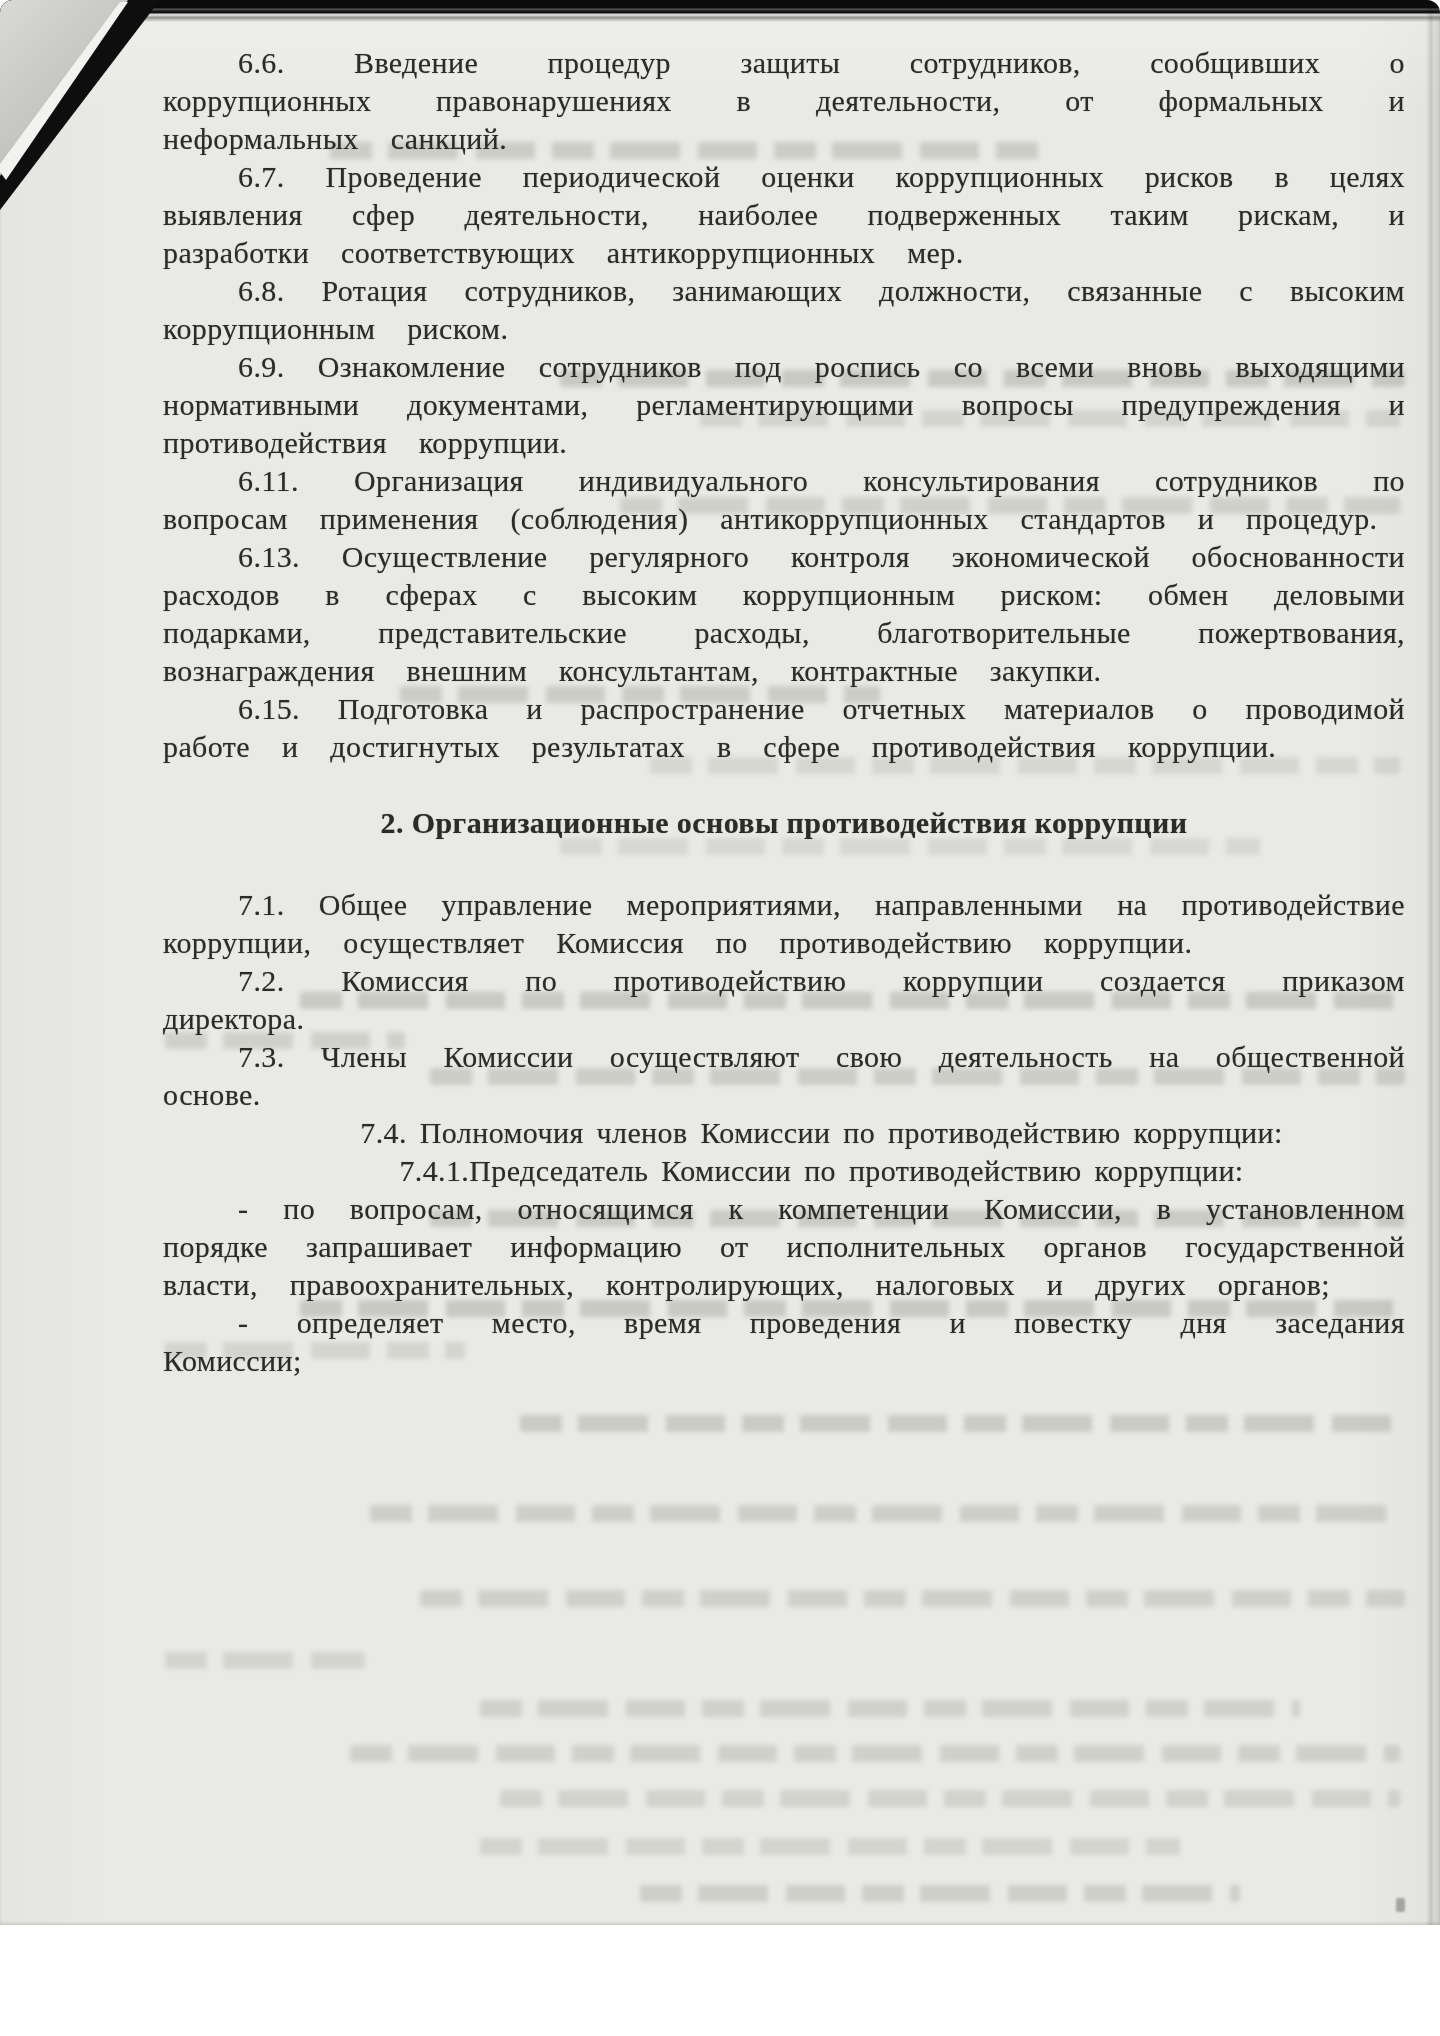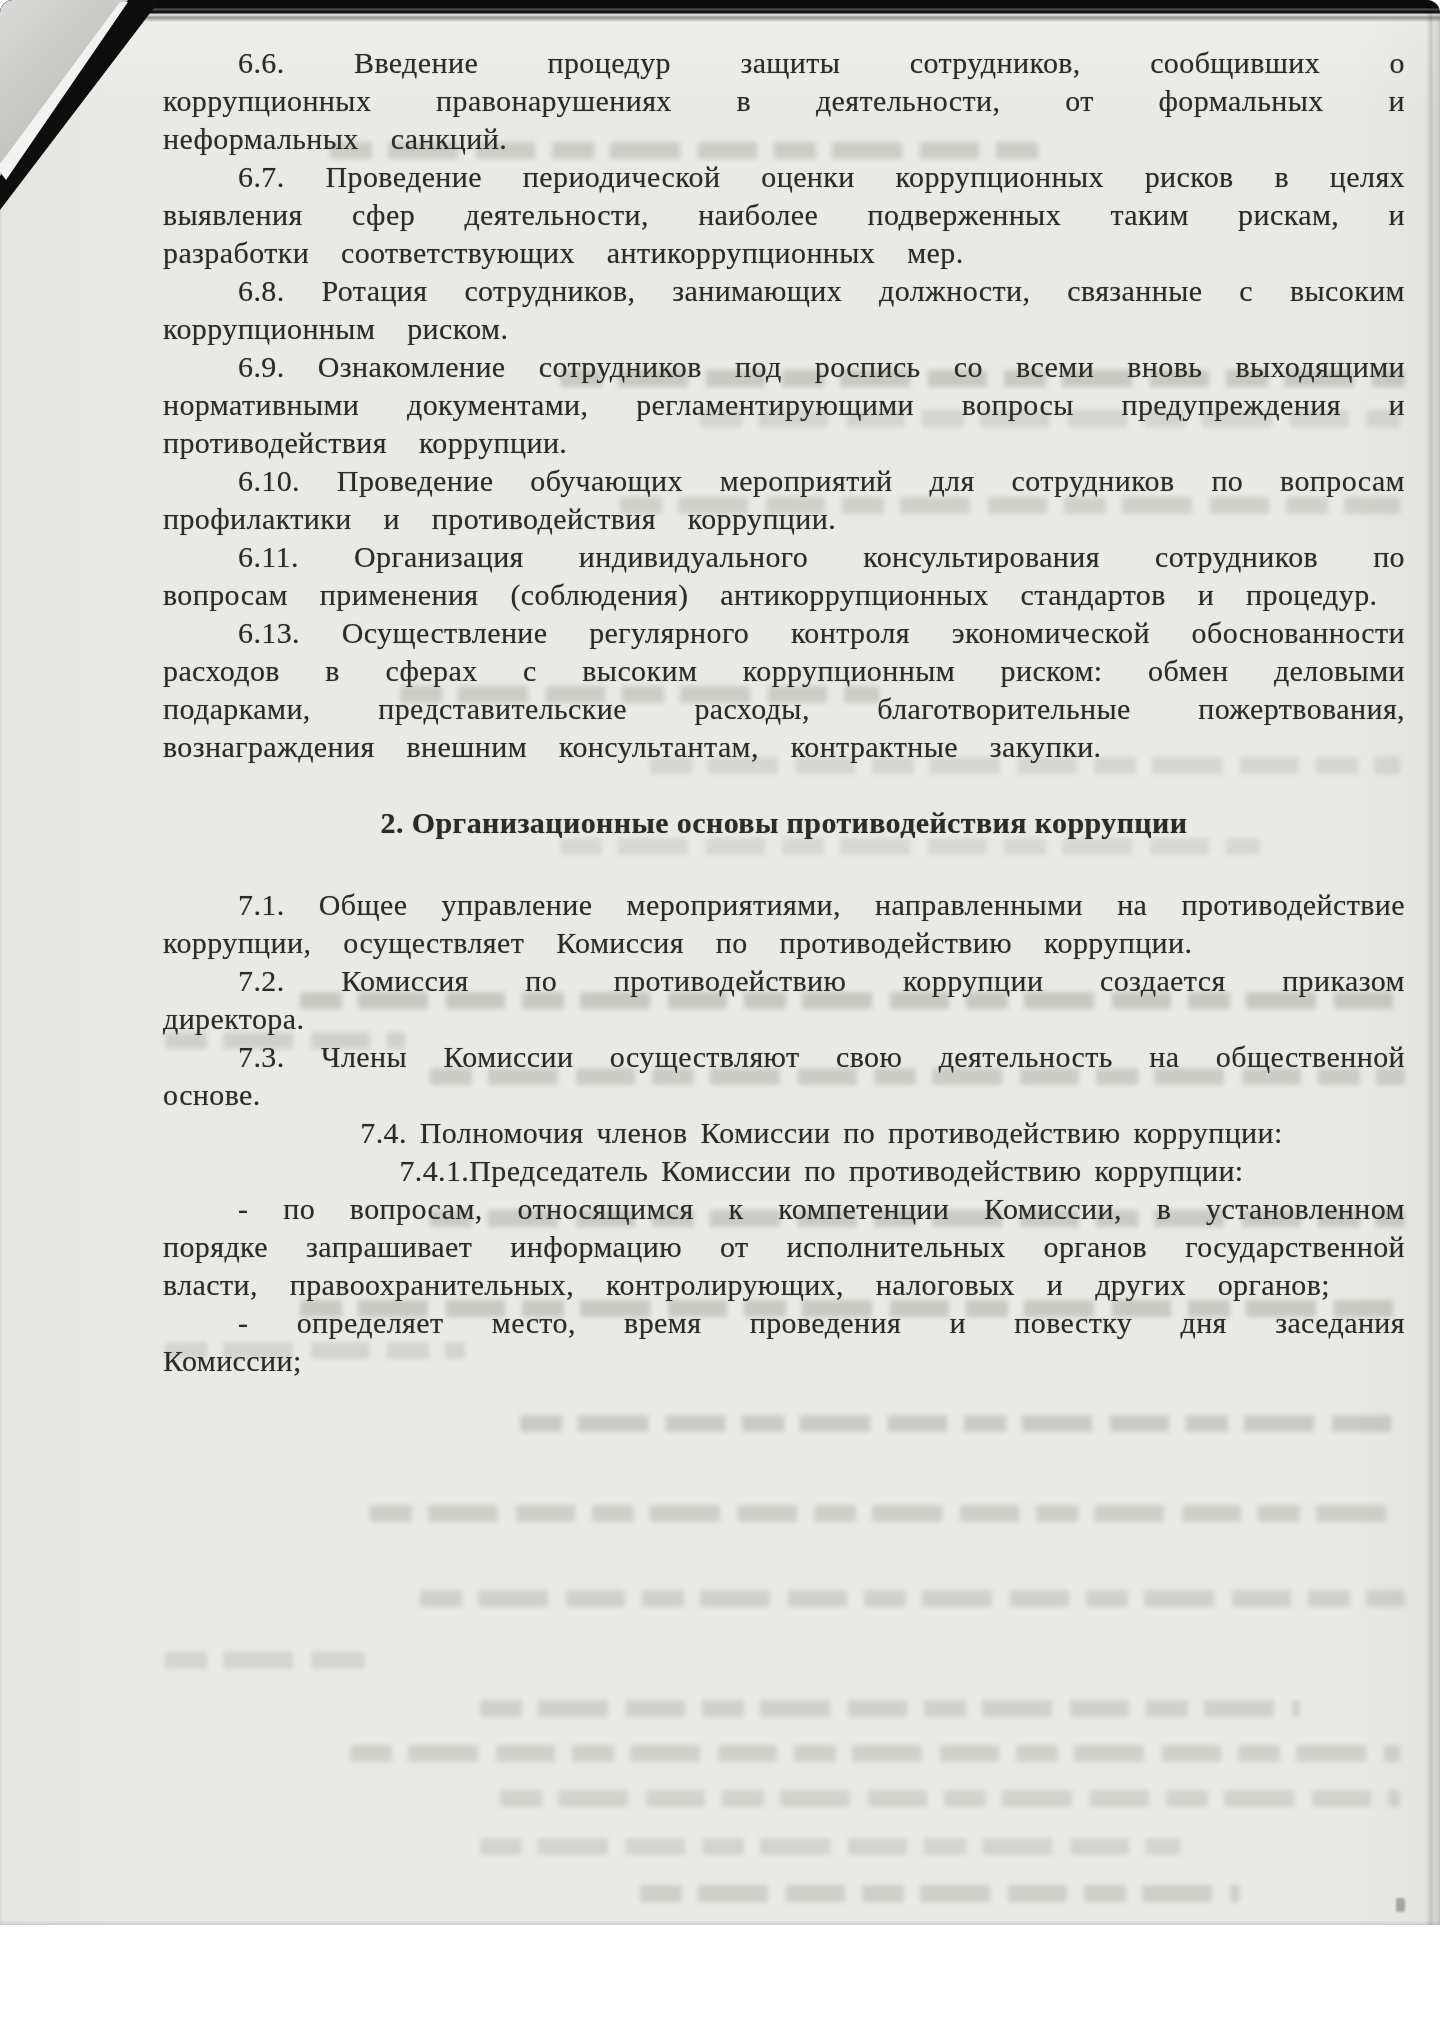--- a/index.html
+++ b/index.html
@@ -175,23 +175,23 @@
         <div class="ghost" style="left: 500px; top: 1790px; width: 900px; opacity: 0.24;"></div>
         <div class="ghost" style="left: 480px; top: 1838px; width: 700px; opacity: 0.22;"></div>
         <div class="ghost" style="left: 640px; top: 1885px; width: 600px; opacity: 0.28;"></div>
       </div>
 
     <div class="content" id="content">
         <p>6.6. Введение процедур защиты сотрудников, сообщивших о коррупционных правонарушениях в деятельности, от формальных и неформальных санкций.</p>
         <p>6.7. Проведение периодической оценки коррупционных рисков в целях выявления сфер деятельности, наиболее подверженных таким рискам, и разработки соответствующих антикоррупционных мер.</p>
         <p>6.8. Ротация сотрудников, занимающих должности, связанные с высоким коррупционным риском.</p>
         <p>6.9. Ознакомление сотрудников под роспись со всеми вновь выходящими нормативными документами, регламентирующими вопросы предупреждения и противодействия коррупции.</p>
-        <p>6.10. Проведение обучающих мероприятий для сотрудников по вопросам профилактики и противодействия коррупции.</p>
         <p>6.11. Организация индивидуального консультирования сотрудников по вопросам применения (соблюдения) антикоррупционных стандартов и процедур.</p>
         <p>6.13. Осуществление регулярного контроля экономической обоснованности расходов в сферах с высоким коррупционным риском: обмен деловыми подарками, представительские расходы, благотворительные пожертвования, вознаграждения внешним консультантам, контрактные закупки.</p>
+        <p>6.15. Подготовка и распространение отчетных материалов о проводимой работе и достигнутых результатах в сфере противодействия коррупции.</p>
         <h2>2. Организационные основы противодействия коррупции</h2>
         <p>7.1. Общее управление мероприятиями, направленными на противодействие коррупции, осуществляет Комиссия по противодействию коррупции.</p>
         <p>7.2. Комиссия по противодействию коррупции создается приказом директора.</p>
         <p>7.3. Члены Комиссии осуществляют свою деятельность на общественной основе.</p>
         <p class="single-line">7.4. Полномочия членов Комиссии по противодействию коррупции:</p>
         <p class="single-line">7.4.1.Председатель Комиссии по противодействию коррупции:</p>
         <p>- по вопросам, относящимся к компетенции Комиссии, в установленном порядке запрашивает информацию от исполнительных органов государственной власти, правоохранительных, контролирующих, налоговых и других органов;</p>
         <p>- определяет место, время проведения и повестку дня заседания Комиссии;</p>
       </div>
 

